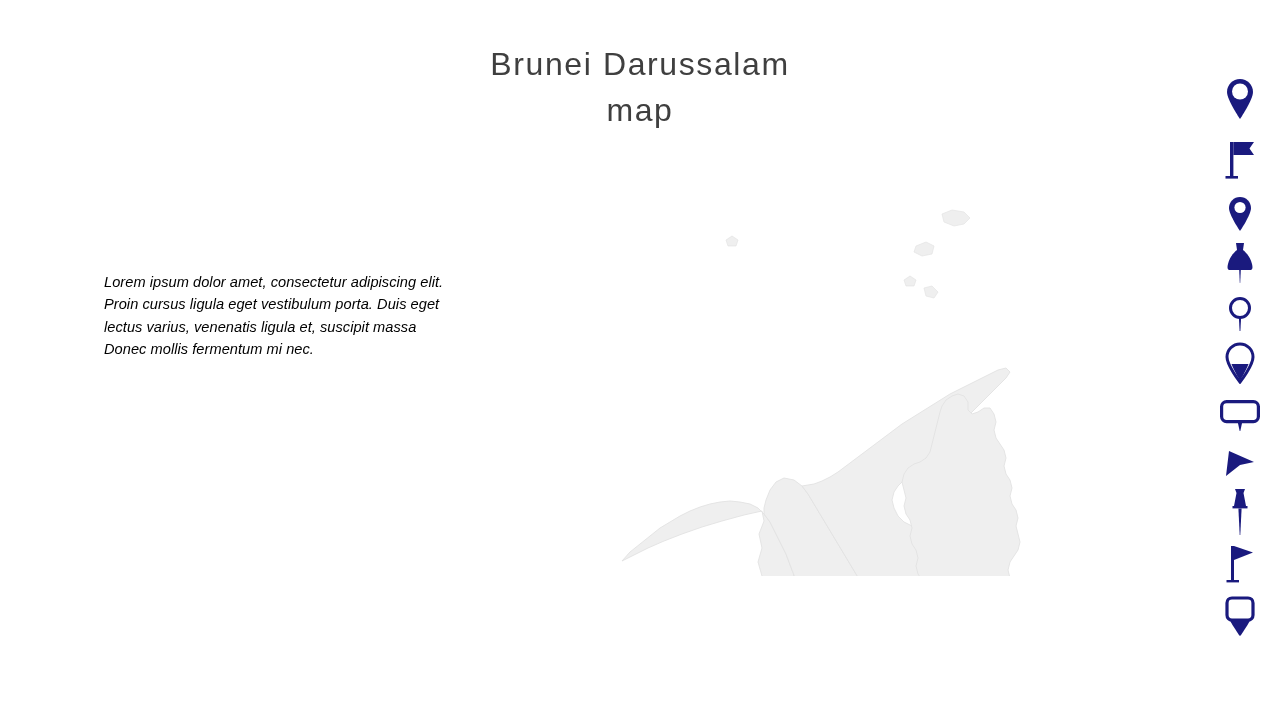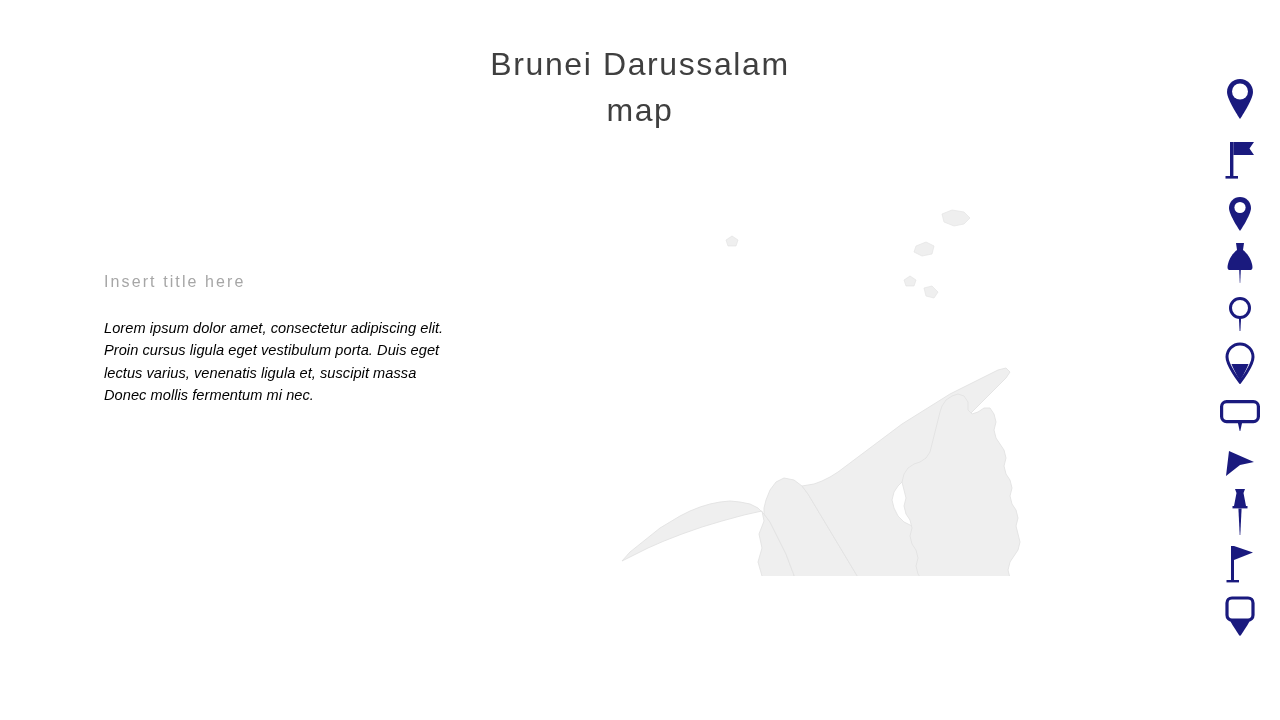--- a/index.html
+++ b/index.html
@@ -94,21 +94,20 @@
   }
   .marker-icon svg { display: block; margin: 0 auto; }
 </style>
 </head>
 <body>
 
 <div id="slide-title">Brunei Darussalam
 map</div>
 
 <div id="text-block">
-  <div id="body-title">Insert title here</div>
   <div id="body-paragraph">Lorem ipsum dolor amet, consectetur adipiscing elit. Proin cursus ligula eget vestibulum porta. Duis eget lectus varius, venenatis ligula et, suscipit massa Donec mollis fermentum mi nec.</div>
 </div>
 
 <div id="map-wrap">
   <svg id="map-svg" viewBox="0 0 460 380" xmlns="http://www.w3.org/2000/svg">
 
     <path class="map-region" d="M10,365 L20,360 L36,352 L52,345 L70,338 L90,331 L110,325 L132,319
          L150,315 L152,325 L147,338 L150,352 L146,366 L150,380 L146,394
          L150,406 L146,418 L149,428 L146,438 L150,448 L146,458 L150,468
          L148,478 L152,486 L150,496 L156,504 L150,512 L155,520 L152,530

